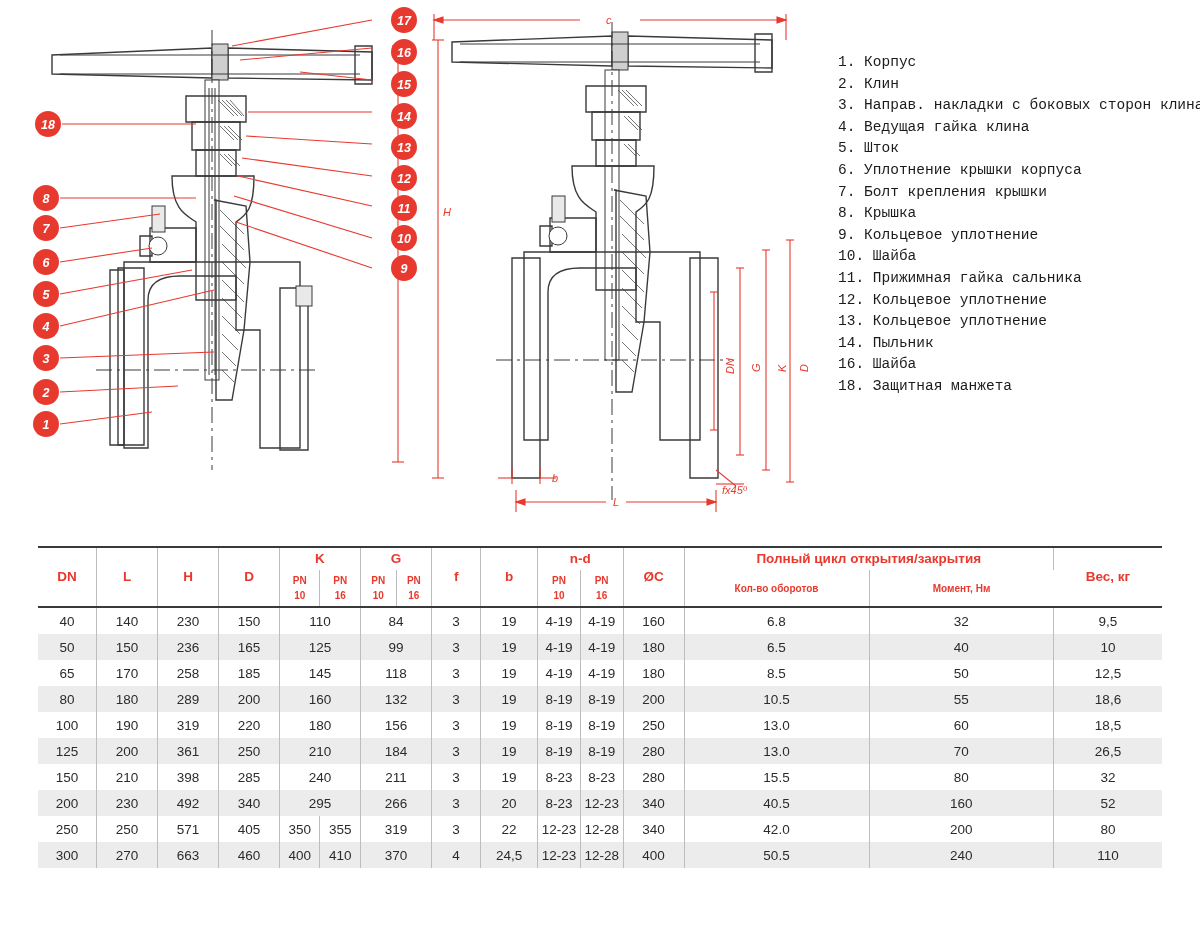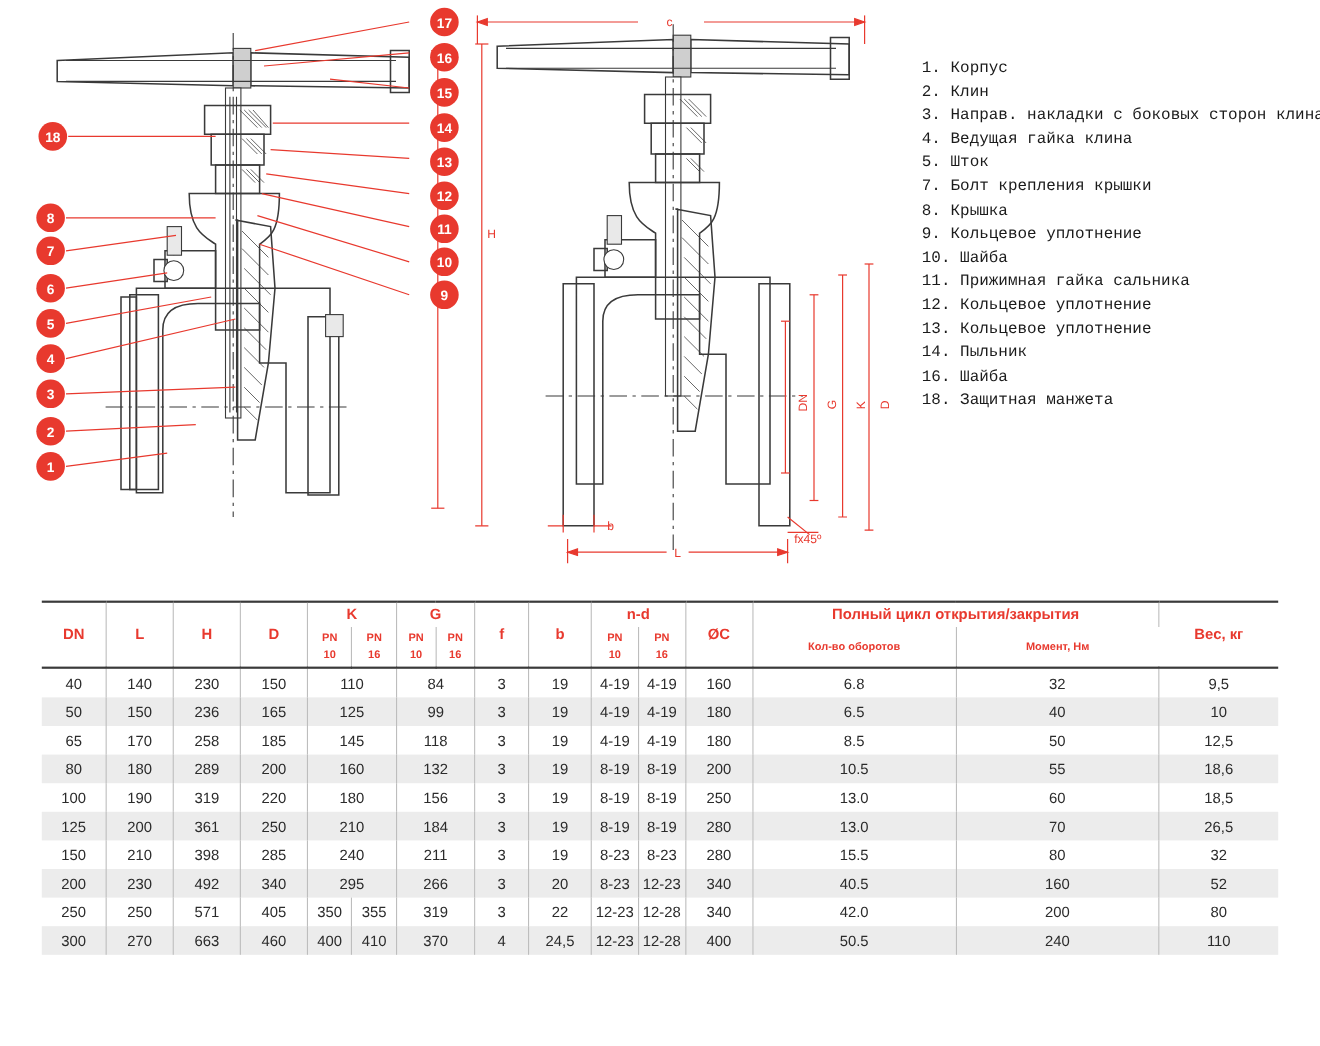--- a/index.html
+++ b/index.html
@@ -1,21 +1,21 @@
 <!DOCTYPE html>
 <html><head>
 <meta charset="utf-8">
 <style>
   html,body{margin:0;padding:0;}
   body{
     width:1200px;height:951px;background:#ffffff;
     font-family:"Liberation Sans", sans-serif;
     color:#2b2b2b;position:relative;overflow:hidden;
   }
-  .drawing-area{position:absolute;left:0;top:0;width:1200px;height:525px;}
+  .drawing-area{position:absolute;left:0;top:0;width:1200px;height:525px;font-style:italic;}
   .legend{position:absolute;left:838px;top:52px;width:360px;}
   .legend-item{font-size:14.5px;line-height:21.6px;color:#1b1b1b;white-space:nowrap;font-family:Liberation Mono, monospace;}
   svg.cad{position:absolute;left:0;top:0;}
   .cl{stroke:#3a3a3a;fill:none;}
   .thin{stroke-width:1;}
   .med{stroke-width:1.4;}
   .hatch{stroke:#3a3a3a;stroke-width:0.7;}
   .red{stroke:#e8392e;fill:none;stroke-width:1.1;}
   .dimtxt{fill:#e8392e;font-size:11px;font-family:"Liberation Sans",sans-serif;}
   .bub{fill:#e8392e;}
@@ -272,20 +272,21 @@
 </svg>
 
 </div>
 
 <div class="legend">
   <div class="legend-item">1. Корпус</div>
   <div class="legend-item">2. Клин</div>
   <div class="legend-item">3. Направ. накладки с боковых сторон клина</div>
   <div class="legend-item">4. Ведущая гайка клина</div>
   <div class="legend-item">5. Шток</div>
+  <div class="legend-item">6. Уплотнение крышки корпуса</div>
   <div class="legend-item">7. Болт крепления крышки</div>
   <div class="legend-item">8. Крышка</div>
   <div class="legend-item">9. Кольцевое уплотнение</div>
   <div class="legend-item">10. Шайба</div>
   <div class="legend-item">11. Прижимная гайка сальника</div>
   <div class="legend-item">12. Кольцевое уплотнение</div>
   <div class="legend-item">13. Кольцевое уплотнение</div>
   <div class="legend-item">14. Пыльник</div>
   <div class="legend-item">16. Шайба</div>
   <div class="legend-item">18. Защитная манжета</div>

